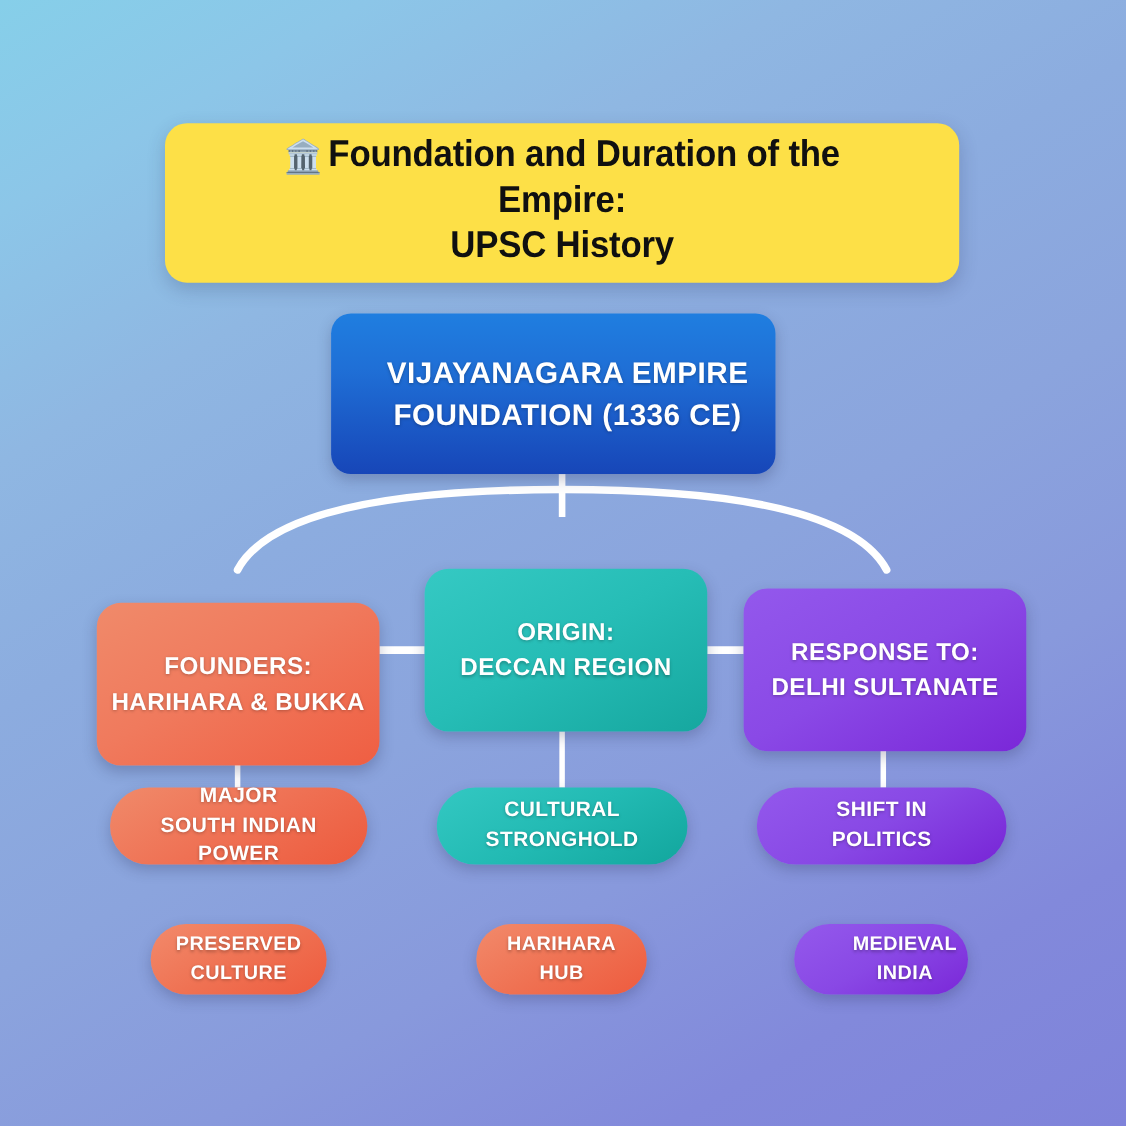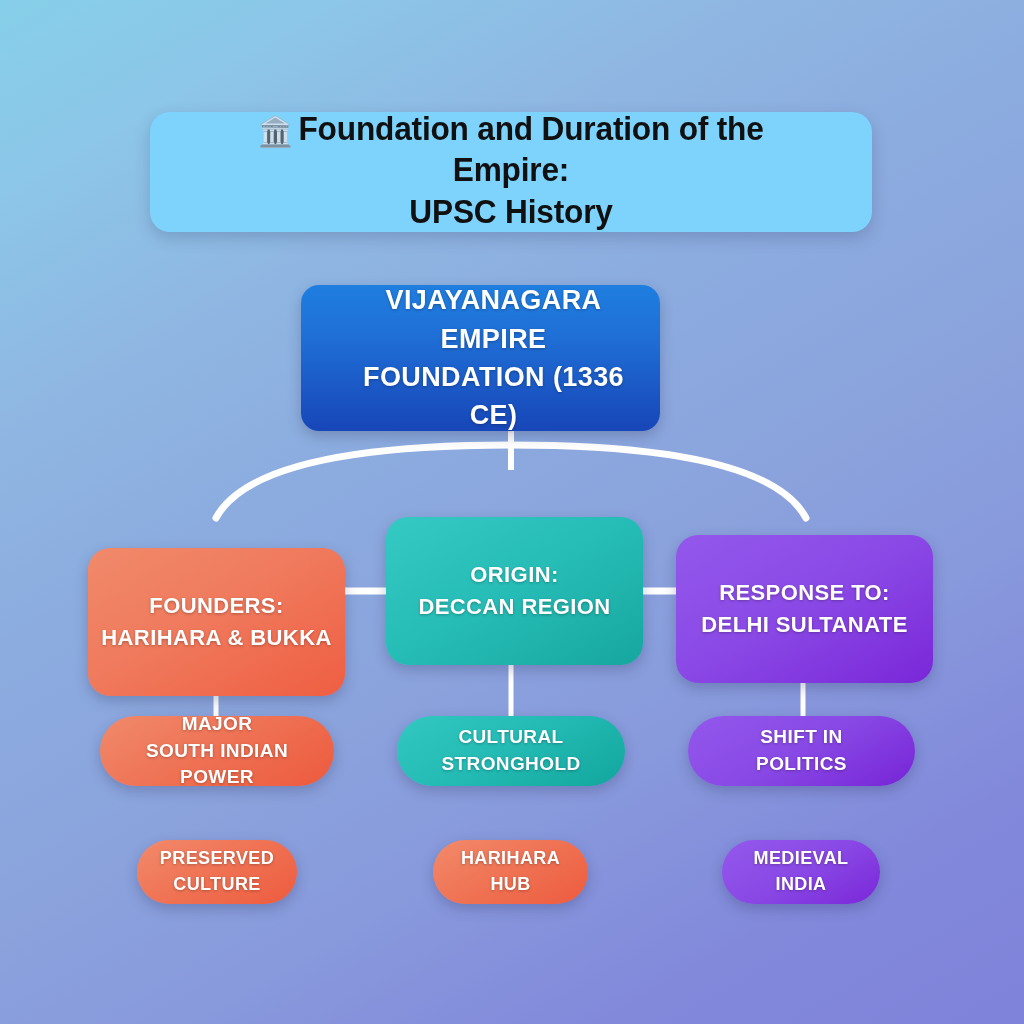--- a/index.html
+++ b/index.html
@@ -18,22 +18,22 @@
     overflow:hidden;
     position:relative;
   }
 
   #canvas { position:absolute; inset:0; width:1024px; height:1024px; }
 
   
   .title-card {
     position:absolute;
     left:150px; top:112px;
-    width:722px; height:120px;
-    background:#7dd3fc;
+    width:722px; height:145px;
+    background:#fde047;
     border-radius:20px;
     box-shadow:0 6px 16px rgba(40,50,90,.22);
     display:flex;
     align-items:center;
     justify-content:center;
     padding:6px 26px 10px 26px;
   }
   .title-text {
     font-family:"Liberation Sans Narrow","Liberation Sans", sans-serif;
     font-weight:bold;
@@ -68,21 +68,21 @@
     letter-spacing:.4px;
     text-shadow:0 1px 3px rgba(0,0,0,.28);
     box-shadow:0 5px 13px rgba(35,40,80,.25);
     padding:4px 10px;
     white-space:pre-line;
   }
 
   
   .node-root {
     left:301px; top:285px;
-    width:359px; height:146px;
+    width:404px; height:146px;
     border-radius:18px;
     font-size:27px;
     line-height:1.42;
     background:linear-gradient(180deg,#1f7ee0 0%, #1f6fd6 35%, #1746b8 100%);
     padding-left:36px;
   }
 
   
   .node-mid { width:257px; height:148px; border-radius:22px; font-size:22px; line-height:1.45; top:517px; }
   .mid-1 { left:88px;  background:linear-gradient(150deg,#f08a6a 0%, #f07a5d 45%, #ef5e42 100%);margin-top:31px; }
@@ -92,21 +92,21 @@
   
   .node-pill1 { height:70px; border-radius:35px; font-size:19px; line-height:1.42; top:716px; }
   .p1-1 { left:100px; width:234px; background:linear-gradient(150deg,#f08a6a 0%, #ef7154 50%, #ed5a3d 100%); }
   .p1-2 { left:397px; width:228px; background:linear-gradient(150deg,#33c8c2 0%, #22bab3 50%, #12a69d 100%); }
   .p1-3 { left:688px; width:227px; background:linear-gradient(150deg,#9358ec 0%, #8848e5 50%, #7724d6 100%); }
 
   
   .node-pill2 { height:64px; border-radius:32px; font-size:18px; line-height:1.42; top:840px; }
   .p2-1 { left:137px; width:160px; background:linear-gradient(150deg,#f28a6b 0%, #ef7253 50%, #ee5b3e 100%); }
   .p2-2 { left:433px; width:155px; background:linear-gradient(150deg,#f28a6b 0%, #ef7253 50%, #ee5b3e 100%); }
-  .p2-3 { left:722px; width:158px; background:linear-gradient(150deg,#9459ec 0%, #8948e5 50%, #7a27d8 100%); }
+  .p2-3 { left:722px; width:158px; background:linear-gradient(150deg,#9459ec 0%, #8948e5 50%, #7a27d8 100%);justify-content:flex-end; }
 </style>
 </head>
 <body>
 
 <div id="canvas">
 
   <div class="title-card">
     <div class="title-text"><span class="title-icon">🏛️</span><span>Foundation and Duration of the Empire:</span><br><span>UPSC History</span></div>
   </div>
 

